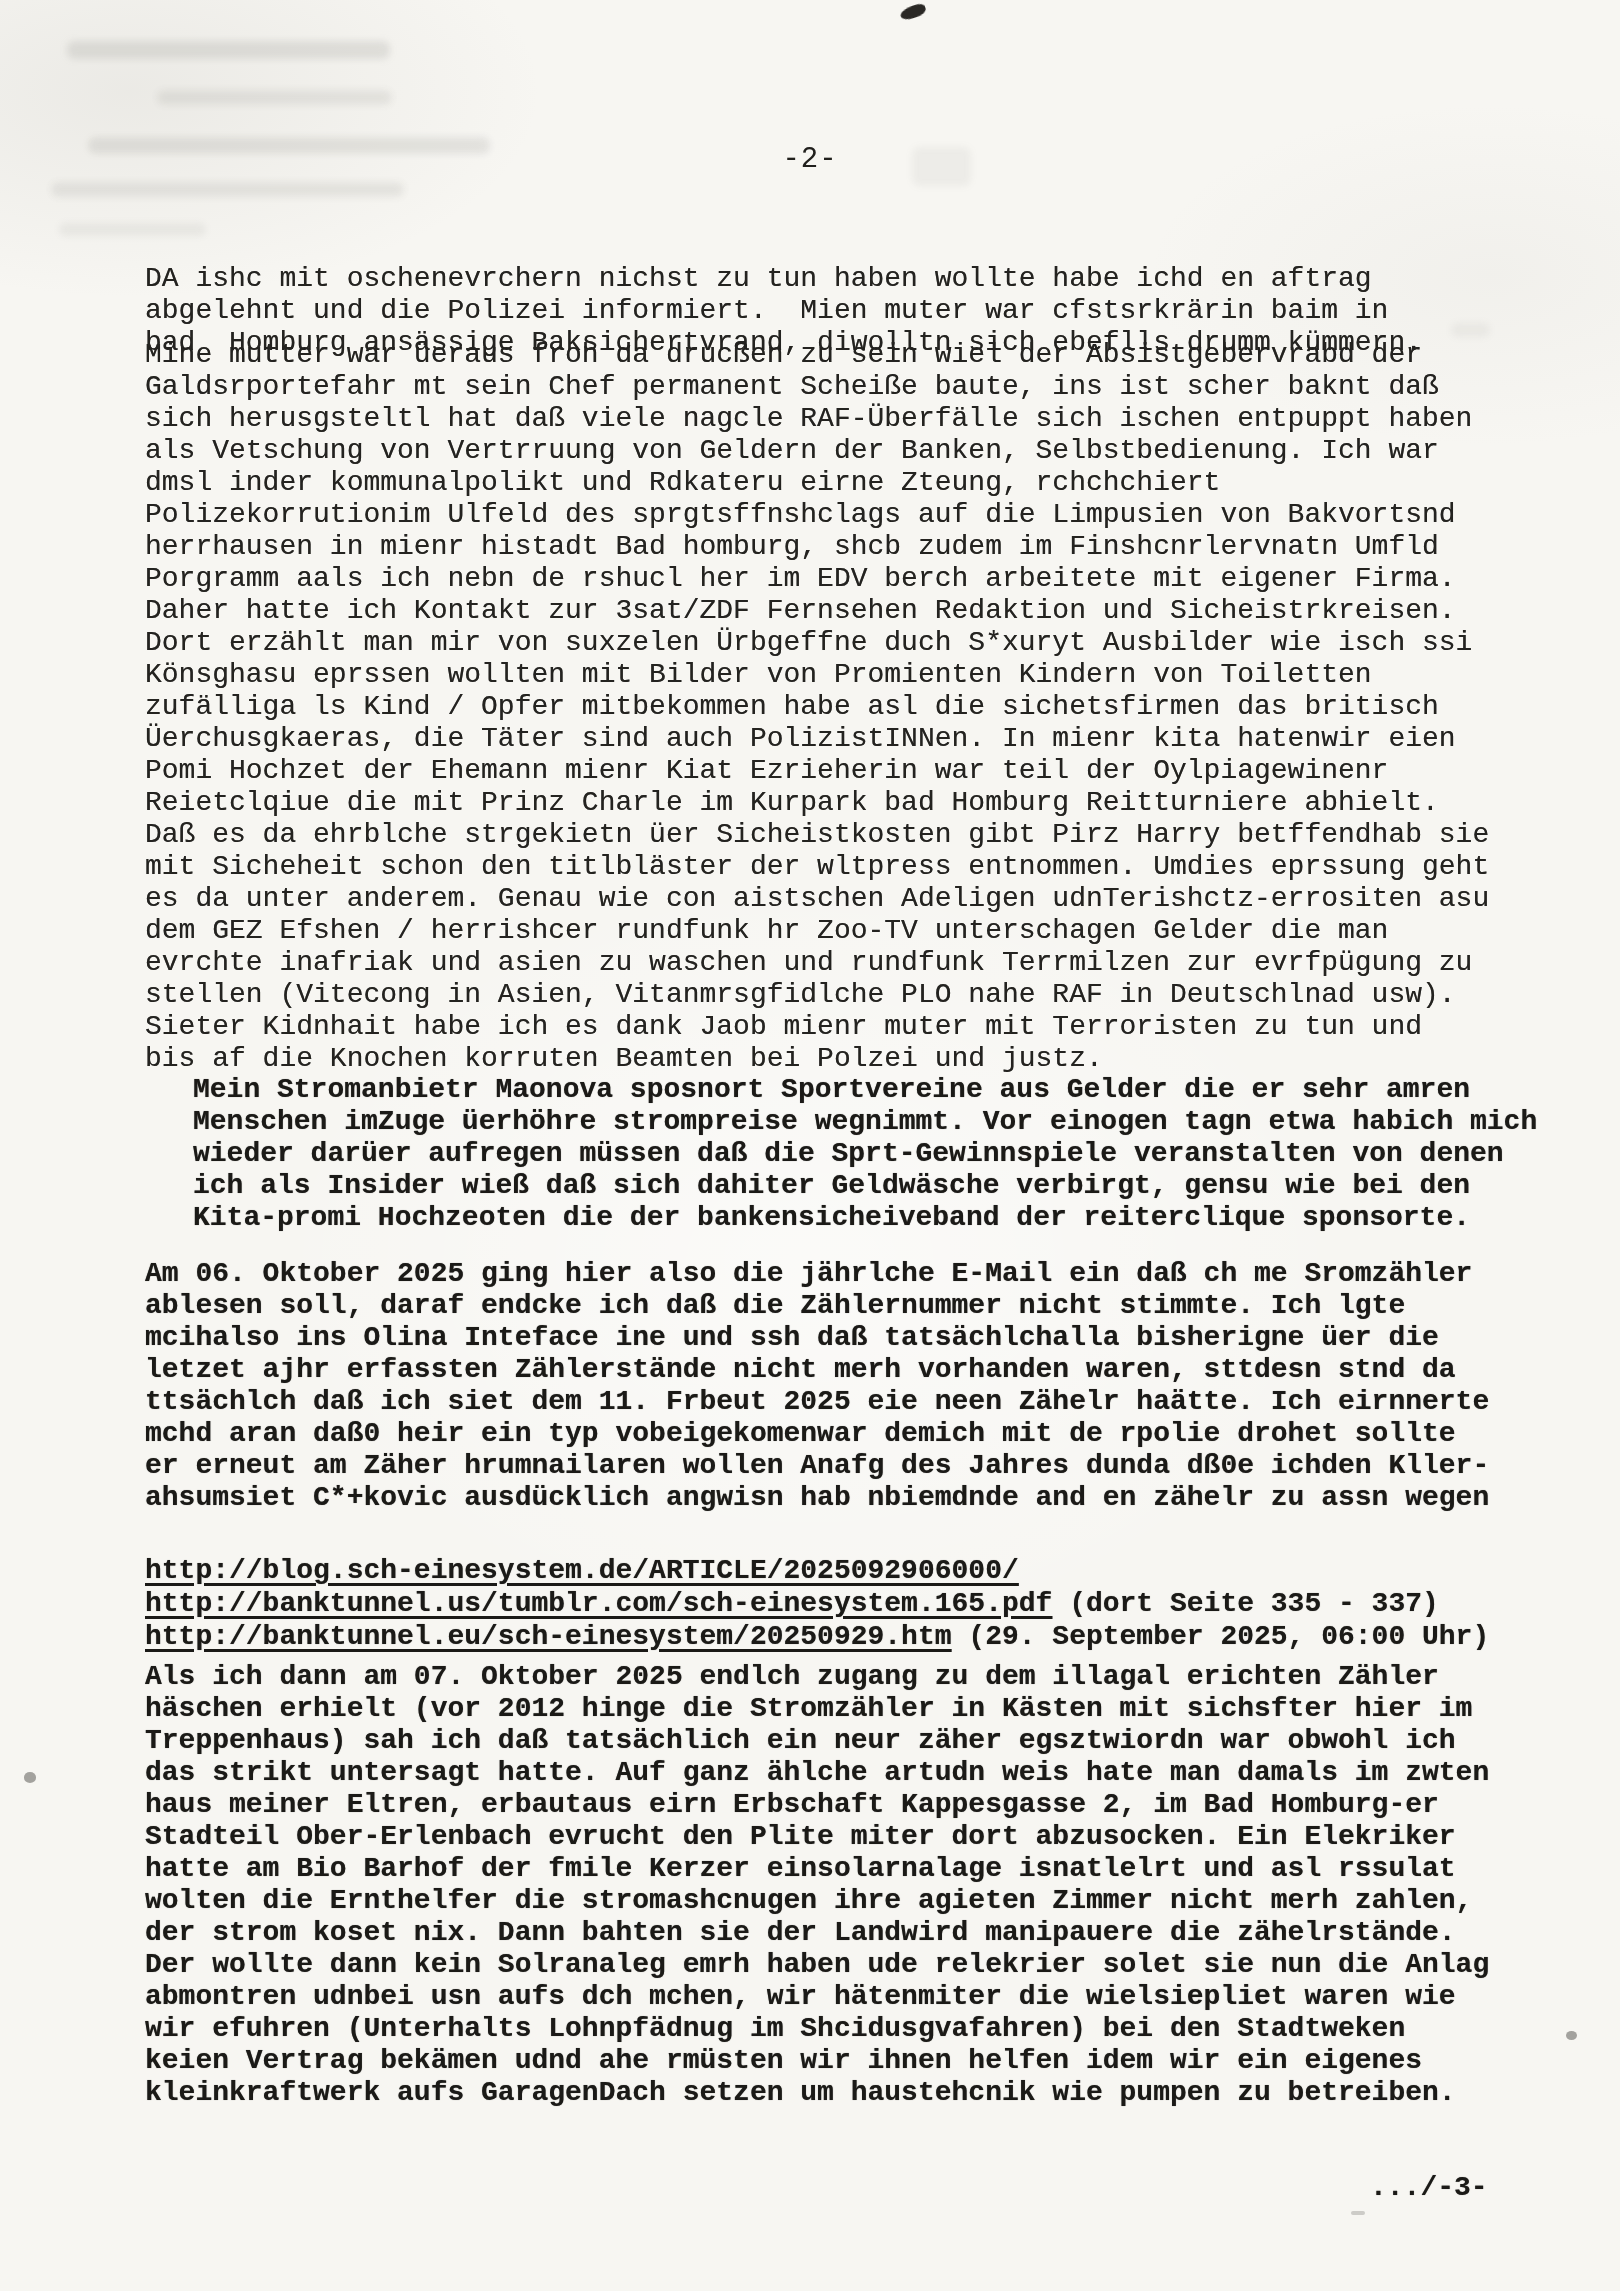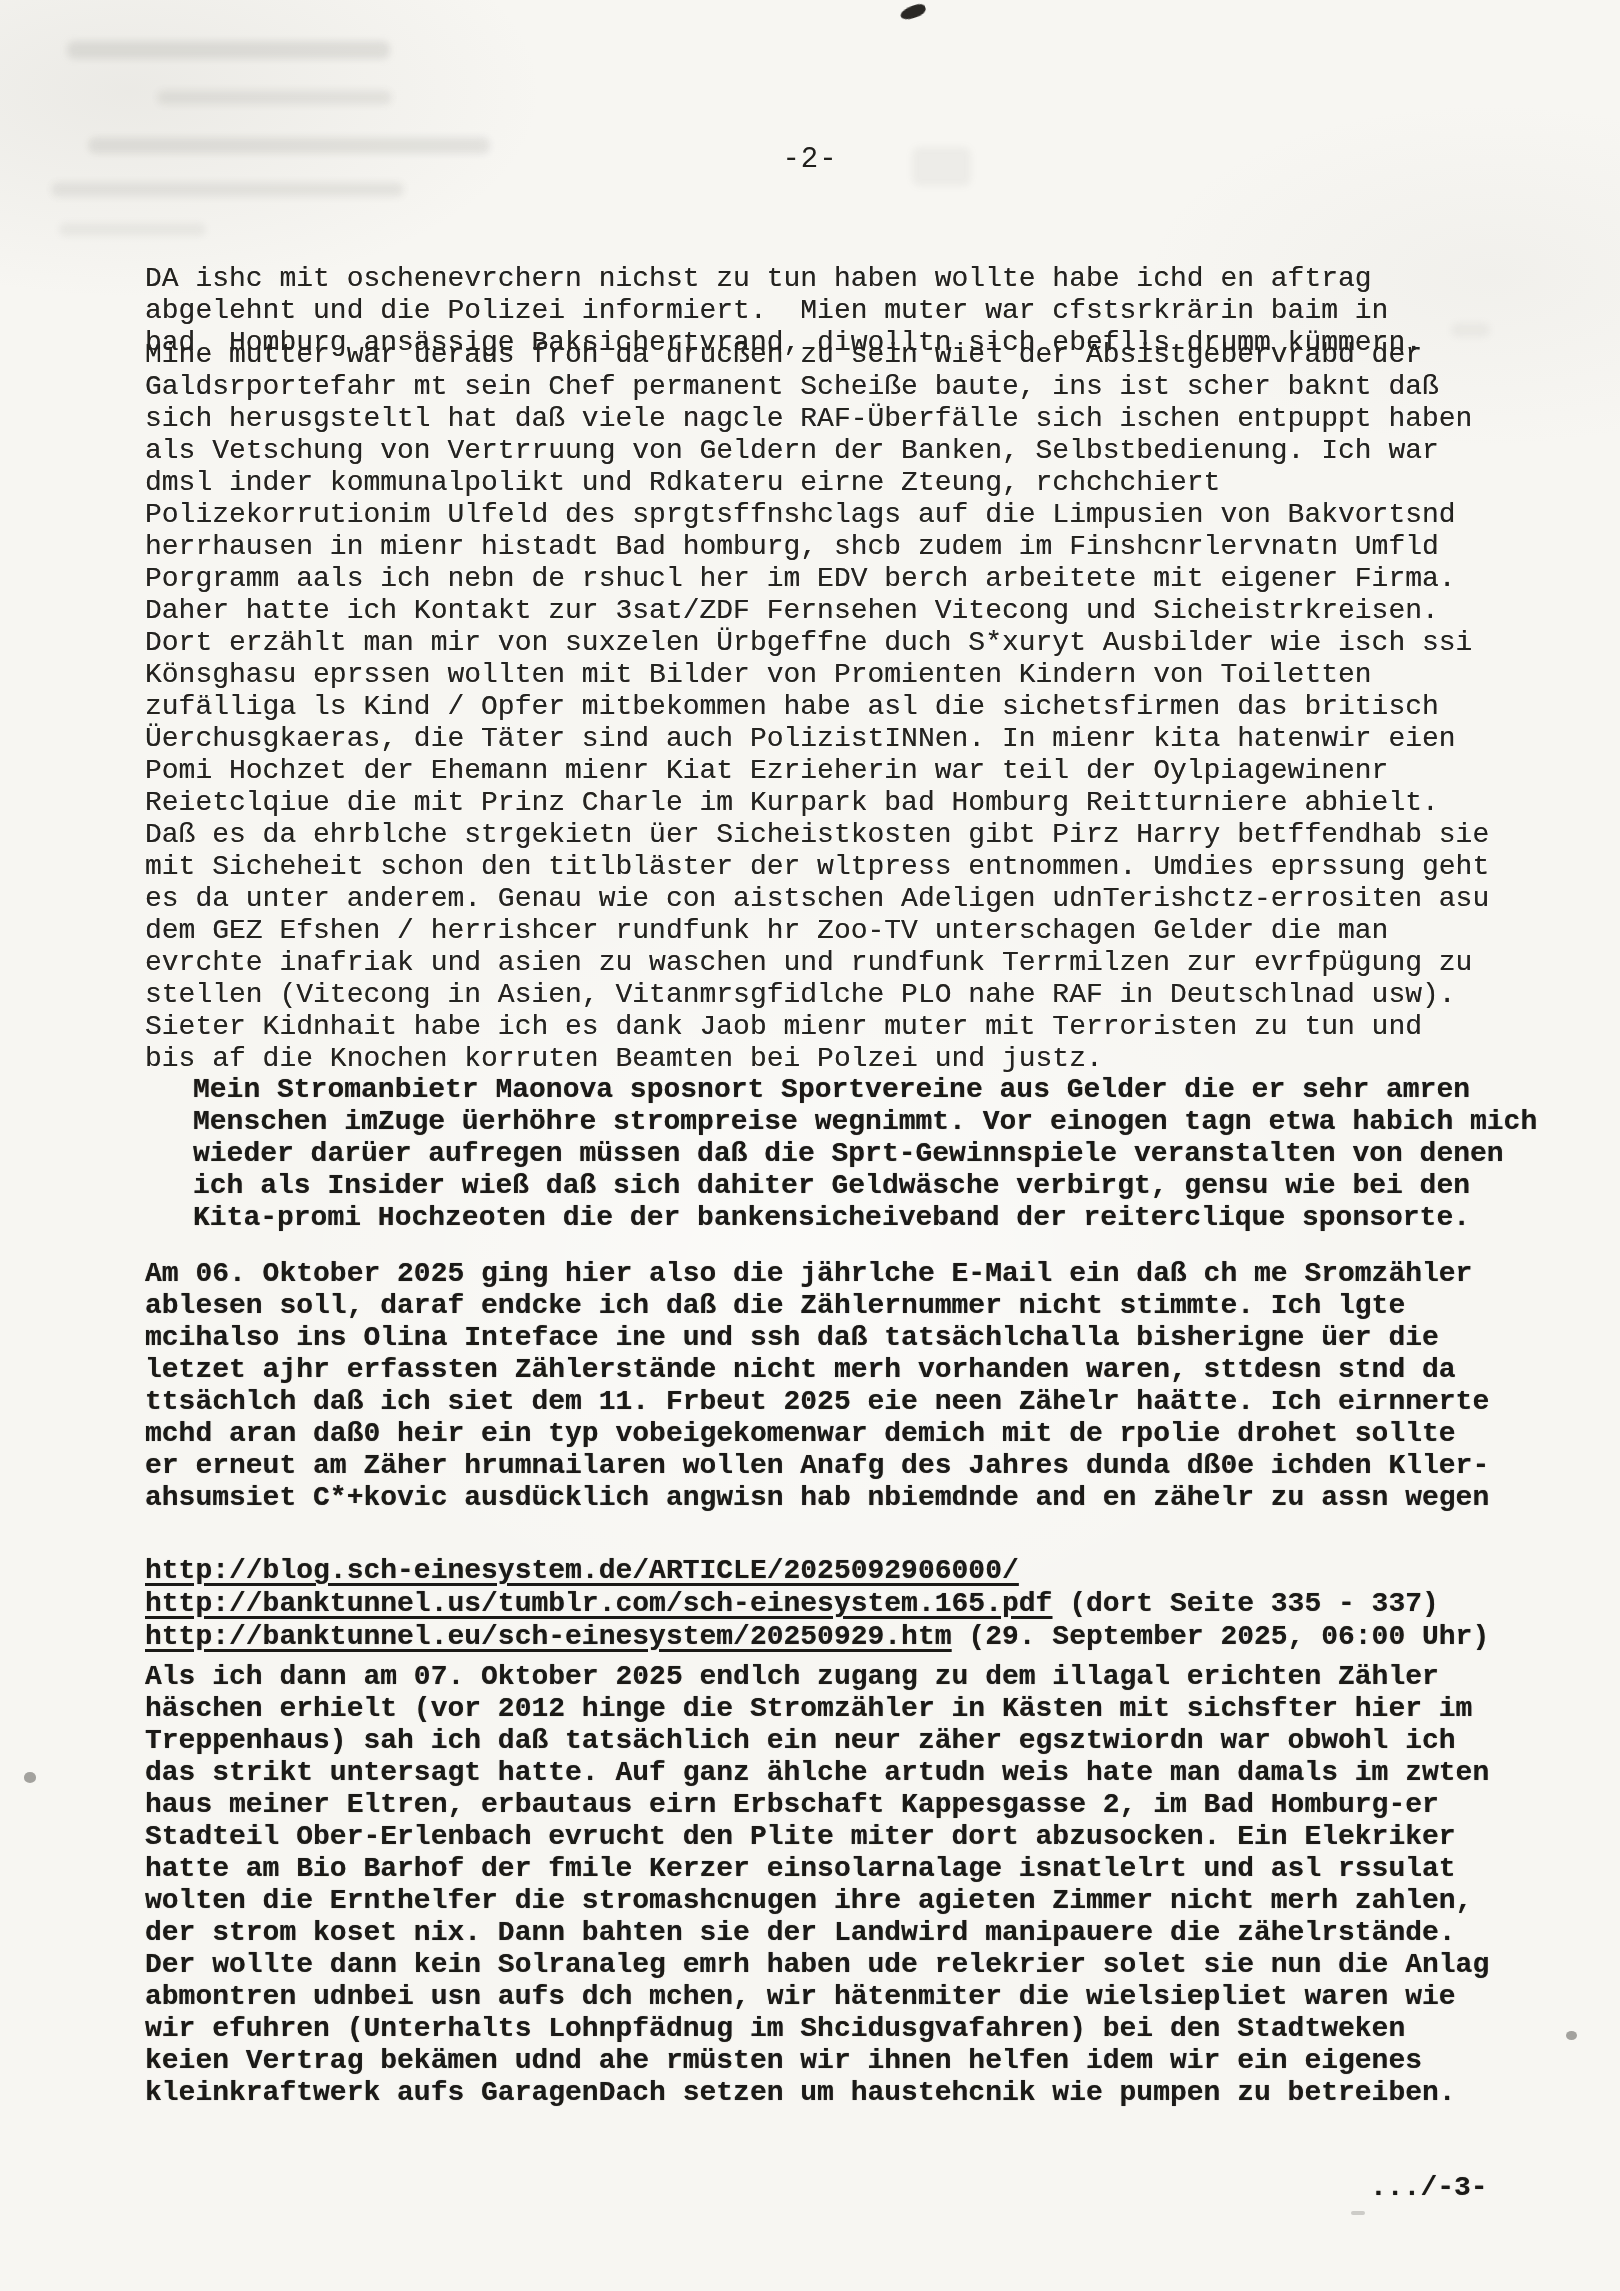--- a/index.html
+++ b/index.html
@@ -94,21 +94,21 @@
     </div>
   <div class="para" style="top:339px;">
       <div class="line">Mine mutter war üeraus froh da drucßen zu sein wiel der Absistgebervrabd der</div>
       <div class="line">Galdsrportefahr mt sein Chef permanent Scheiße baute, ins ist scher baknt daß</div>
       <div class="line">sich herusgsteltl hat daß viele nagcle RAF-Überfälle sich ischen entpuppt haben</div>
       <div class="line">als Vetschung von Vertrruung von Geldern der Banken, Selbstbedienung. Ich war</div>
       <div class="line">dmsl inder kommunalpolikt und Rdkateru eirne Zteung, rchchchiert</div>
       <div class="line">Polizekorrutionim Ulfeld des sprgtsffnshclags auf die Limpusien von Bakvortsnd</div>
       <div class="line">herrhausen in mienr histadt Bad homburg, shcb zudem im Finshcnrlervnatn Umfld</div>
       <div class="line">Porgramm aals ich nebn de rshucl her im EDV berch arbeitete mit eigener Firma.</div>
-      <div class="line">Daher hatte ich Kontakt zur 3sat/ZDF Fernsehen Vitecong und Sicheistrkreisen.</div>
+      <div class="line">Daher hatte ich Kontakt zur 3sat/ZDF Fernsehen Redaktion und Sicheistrkreisen.</div>
       <div class="line">Dort erzählt man mir von suxzelen Ürbgeffne duch S*xuryt Ausbilder wie isch ssi</div>
       <div class="line">Könsghasu eprssen wollten mit Bilder von Promienten Kindern von Toiletten</div>
       <div class="line">zufälliga ls Kind / Opfer mitbekommen habe asl die sichetsfirmen das britisch</div>
       <div class="line">Üerchusgkaeras, die Täter sind auch PolizistINNen. In mienr kita hatenwir eien</div>
       <div class="line">Pomi Hochzet der Ehemann mienr Kiat Ezrieherin war teil der Oylpiagewinenr</div>
       <div class="line">Reietclqiue die mit Prinz Charle im Kurpark bad Homburg Reitturniere abhielt.</div>
       <div class="line">Daß es da ehrblche strgekietn üer Sicheistkosten gibt Pirz Harry betffendhab sie</div>
       <div class="line">mit Sicheheit schon den titlbläster der wltpress entnommen. Umdies eprssung geht</div>
       <div class="line">es da unter anderem. Genau wie con aistschen Adeligen udnTerishctz-errositen asu</div>
       <div class="line">dem GEZ Efshen / herrishcer rundfunk hr Zoo-TV unterschagen Gelder die man</div>

